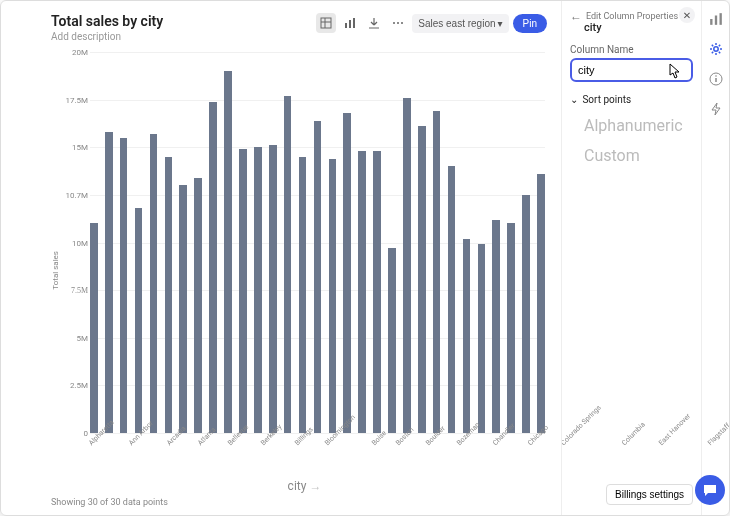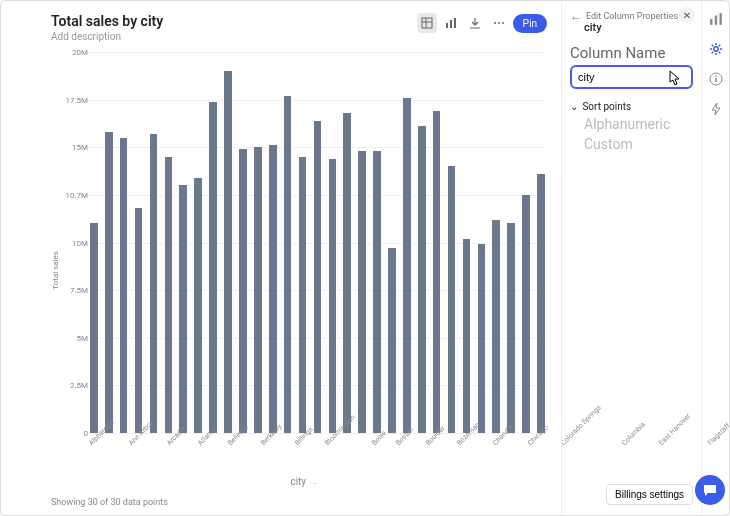--- a/index.html
+++ b/index.html
@@ -24,34 +24,34 @@
 .ylabel { font-size: 8px; color: #888; writing-mode: vertical-rl; transform: rotate(180deg); align-self: center; margin-right: 2px; }
 .chart { flex: 1; position: relative; }
 .plot { position: absolute; left: 28px; top: 6px; right: 2px; bottom: 62px; }
 .grid { position: absolute; inset: 0; }
 .gline { position: absolute; left: 0; right: 0; border-top: 1px solid #f0f0f0; }
 .ytick { position: absolute; left: -28px; width: 26px; text-align: right; font-size: 8px; color: #888; transform: translateY(-50%); }
 .bars { position: absolute; inset: 0; display: flex; align-items: flex-end; gap: 1.6%; }
 .bar { flex: 1; background: #6b778c; }
 .xticks { position: absolute; left: 28px; right: 2px; bottom: 16px; height: 46px; display: flex; gap: 1.6%; }
 .xt { flex: 1; font-size: 7px; color: #888; transform: rotate(-45deg) translate(-8px, 4px); transform-origin: top left; white-space: nowrap; }
-.xlabel { position: absolute; bottom: 8px; left: 50%; transform: translateX(-50%); font-size: 10px; color: #888; }
+.xlabel { position: absolute; bottom: 2px; left: 50%; transform: translateX(-50%); font-size: 12px; color: #888; }
 .footer { font-size: 9px; color: #888; margin-top: 2px; }
 
 
 .rp-head { display: flex; align-items: center; gap: 4px; font-size: 9px; color: #777; }
 .rp-head .back { cursor: pointer; font-size: 12px; }
 .rp-sub { font-size: 11px; color: #222; font-weight: 500; margin-left: 14px; margin-top: -2px; }
 .rp-close { position: absolute; top: 6px; right: 6px; width: 16px; height: 16px; display:flex; align-items:center; justify-content:center; background:#f2f2f4; border-radius:50%; font-size:10px; color:#555; cursor:pointer; }
-.rp-label { font-size: 15px; color: #666; margin-top: 10px; }
+.rp-label { font-size: 10px; color: #666; margin-top: 10px; }
 .rp-input-wrap { position: relative; margin-top: 3px; border: 2px solid #4a5ce6; border-radius: 6px; padding: 4px 6px; }
 .rp-input { width: 100%; border: none; outline: none; font-size: 11px; background: transparent; }
 .rp-cursor { position: absolute; right: 8px; top: 2px; font-size: 14px; }
 .rp-sort { margin-top: 12px; display: flex; align-items: center; gap: 4px; font-size: 10px; color: #222; cursor: pointer; }
-.rp-opt { font-size: 14px; color: #bbb; margin-left: 14px; margin-top: 4px; cursor: pointer; }
+.rp-opt { font-size: 16px; color: #bbb; margin-left: 14px; margin-top: 11px; cursor: pointer; }
 .adv { position: absolute; bottom: 10px; right: 8px; font-size: 10px; border: 1px solid #ddd; background:#fff; border-radius: 4px; padding: 4px 8px; cursor: pointer; }
 
 .vicon { width: 20px; height: 20px; display:flex; align-items:center; justify-content:center; color:#888; cursor:pointer; border-radius:4px; }
 .vicon.a { color:#3a5ce6; }
 .chatfab { position:absolute; bottom:10px; right:4px; width:30px; height:30px; background:#3a5ce6; border-radius:50%; display:flex; align-items:center; justify-content:center; color:#fff; cursor:pointer; }
 </style>
 </head>
 <body>
 
 <div class="main">
@@ -80,38 +80,42 @@
             <svg width="12" height="12" viewBox="0 0 12 12">
               <path d="M6 1v7m0 0L3 5m3 3l3-3M1 11h10" stroke="currentColor" fill="none" stroke-width="1.2"></path>
             </svg>
           </button>
         <button class="tbtn">
             <svg width="12" height="12" viewBox="0 0 12 12">
               <circle cx="2" cy="6" r="1" fill="currentColor"></circle>
               <circle cx="6" cy="6" r="1" fill="currentColor"></circle>
               <circle cx="10" cy="6" r="1" fill="currentColor"></circle>
             </svg>
+          </button>
+        <button class="region-sel">
+            <span>Sales east region</span>
+            <span>▾</span>
           </button>
         <button class="pin-btn">Pin</button>
       </div>
     </div>
 
     <div class="chart-wrap">
       <div class="ylabel">Total sales</div>
       <div class="chart">
         <div class="plot">
           <div class="grid" id="grid">
               <div class="gline" style="top: 100%;"></div>
               <div class="ytick" style="top: 100%;">0</div>
               <div class="gline" style="top: 87.5%;"></div>
               <div class="ytick" style="top: 87.5%; text-align: right;">2.5M</div>
               <div class="gline" style="top: 75%;"></div>
               <div class="ytick" style="top: 75%;">5M</div>
               <div class="gline" style="top: 62.5%;"></div>
-              <div class="ytick" style="top: 62.5%;">7.5M</div>
+              <div class="ytick" style="top: 62.5%; font-family: Liberation Serif, serif;">7.5M</div>
               <div class="gline" style="top: 50%;"></div>
               <div class="ytick" style="top: 50%;">10M</div>
               <div class="gline" style="top: 37.5%;"></div>
               <div class="ytick" style="top: 37.5%;">10.7M</div>
               <div class="gline" style="top: 25%;"></div>
               <div class="ytick" style="top: 25%;">15M</div>
               <div class="gline" style="top: 12.5%;"></div>
               <div class="ytick" style="top: 12.5%;">17.5M</div>
               <div class="gline" style="top: 0%;"></div>
               <div class="ytick" style="top: 0%;">20M</div>

